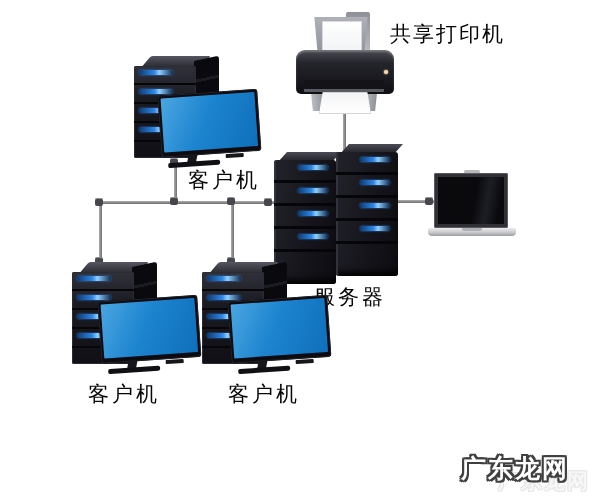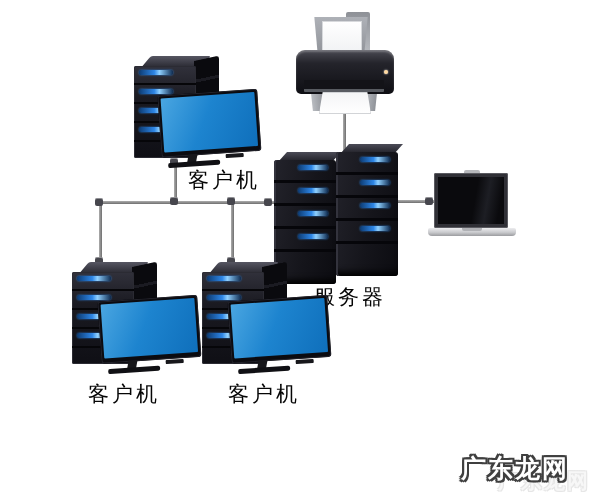--- a/index.html
+++ b/index.html
@@ -120,20 +120,21 @@
     <div class="p-tray-b"></div>
     <div class="p-tray"></div>
     <div class="p-paper"></div>
     <div class="p-body"></div>
     <div class="p-light"></div>
     <div class="p-slot"></div>
     <div class="p-leg l"></div>
     <div class="p-leg r"></div>
     <div class="p-out"></div>
   </div>
+  <div class="lbl" style="left:390px;top:20px;letter-spacing:2px;">共享打印机</div>
 
   <div class="tower" style="left:134px;top:56px;">
     <div class="t-top"></div>
     <div class="t-side"></div>
     <div class="t-front">
       <div class="bay">
           <div class="led"></div>
         </div>
       <div class="bay">
           <div class="led"></div>

